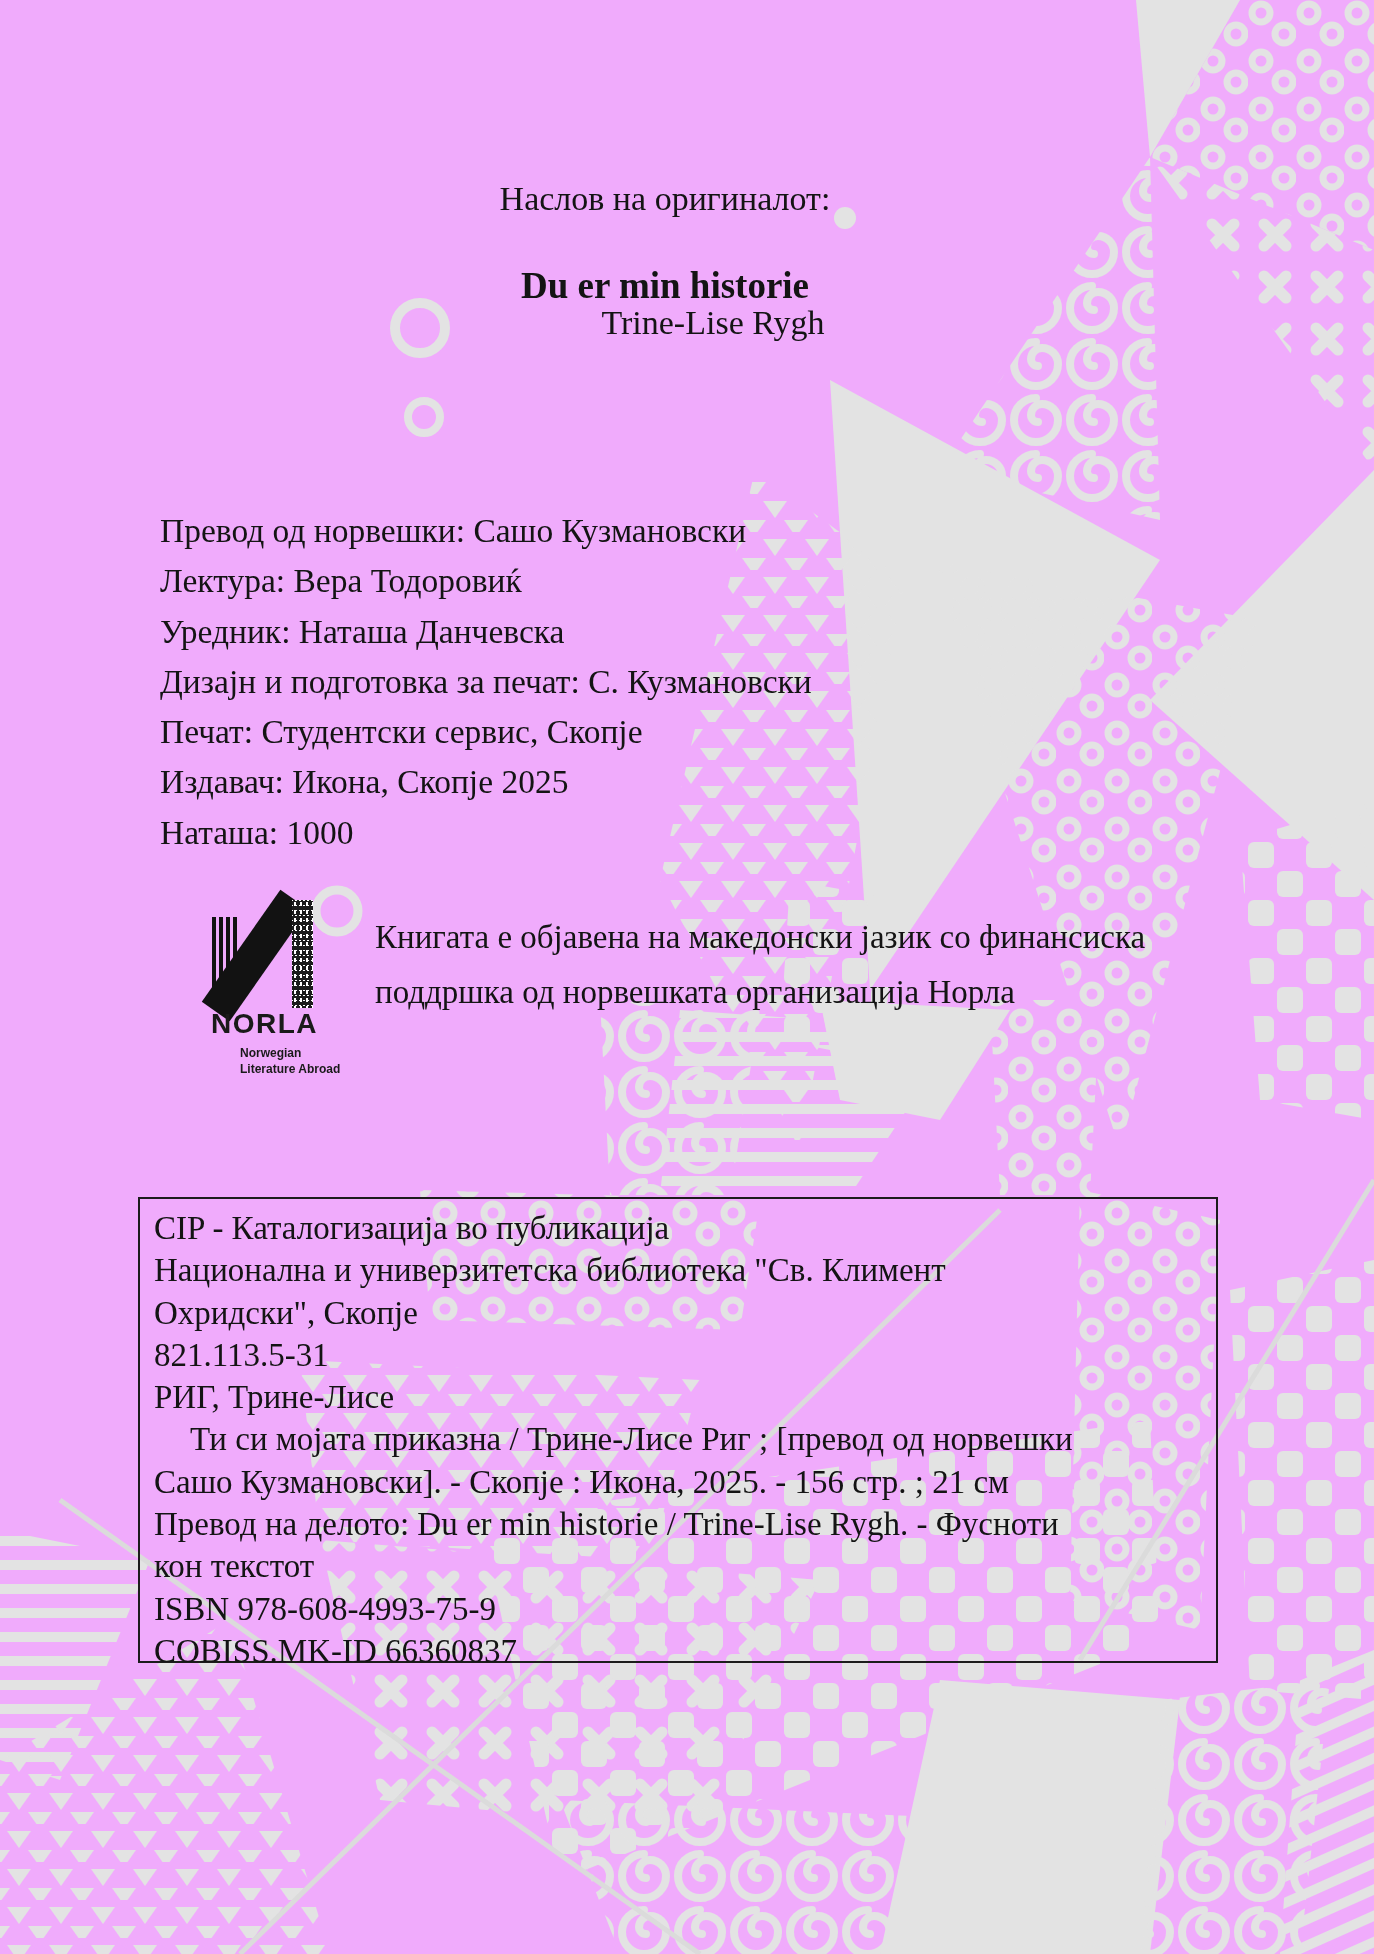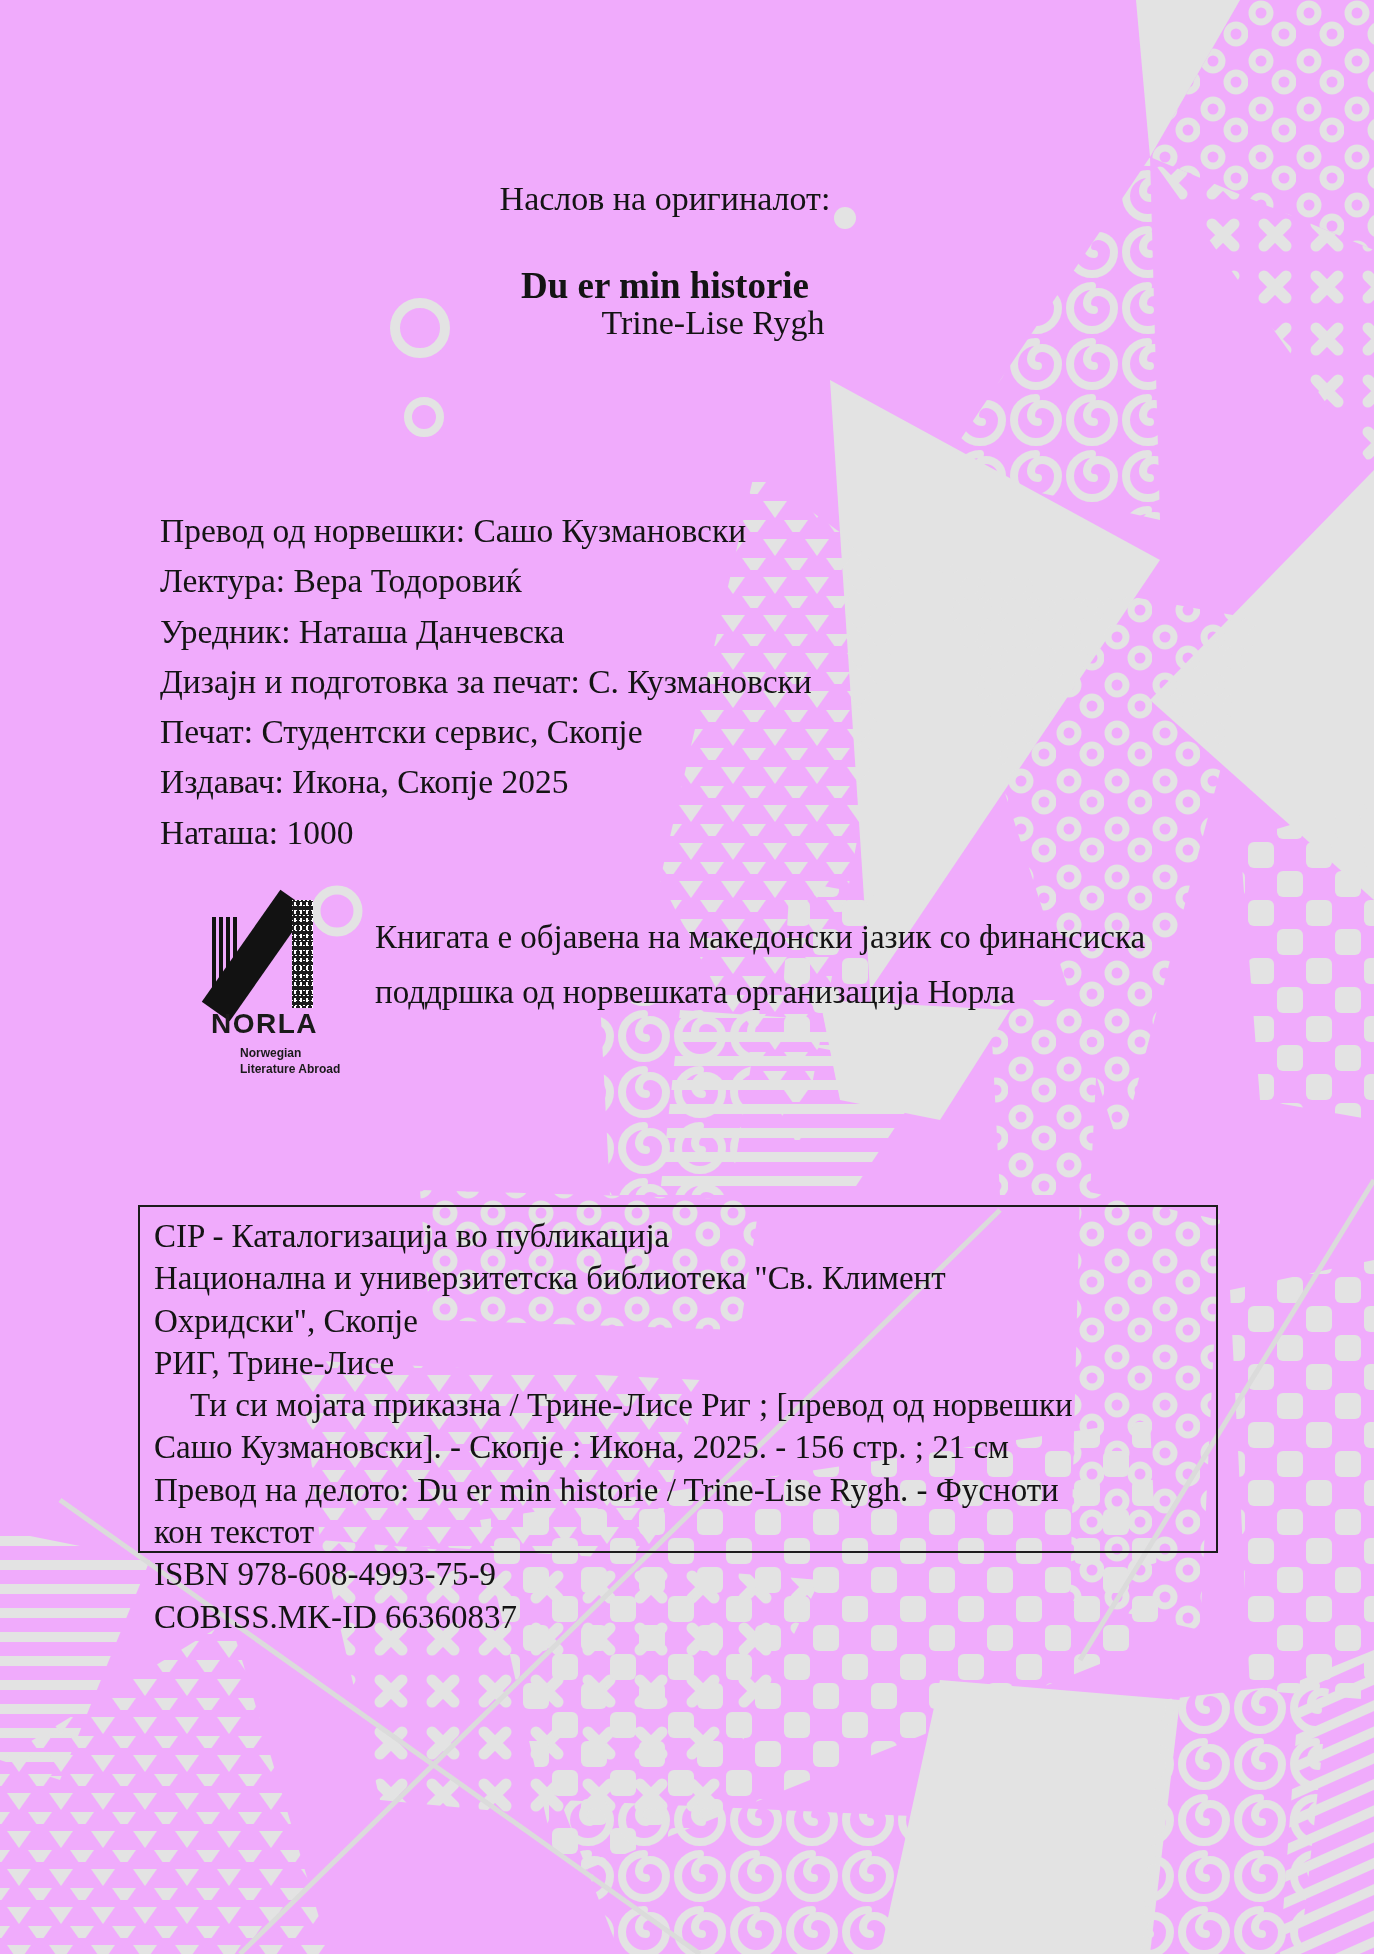--- a/index.html
+++ b/index.html
@@ -26,22 +26,22 @@
          background-size:6px 8px,4px 5px;background-position:0 0,2px 3px;}
   .n-word{position:absolute;left:46px;top:118px;font-family:"Liberation Sans",sans-serif;
           font-size:28px;font-weight:bold;letter-spacing:1.5px;color:#1a1a1a;}
   .n-tag{position:absolute;left:47px;top:156px;font-family:"Liberation Sans",sans-serif;
          font-size:12px;font-weight:bold;line-height:15.5px;color:#1a1a1a;margin-left:28px;}
 
   
   .support{position:absolute;left:375px;top:910px;font-size:33px;line-height:55px;z-index:2;}
 
   
-  .cip-box{position:absolute;left:138px;top:1197px;width:1080px;height:348px;border:2px solid #1c1c1c;
-           box-sizing:border-box;padding:8px 18px 12px 14px;font-size:33px;line-height:42.3px;z-index:2;margin-top:8px;}
+  .cip-box{position:absolute;left:138px;top:1197px;width:1080px;height:466px;border:2px solid #1c1c1c;
+           box-sizing:border-box;padding:8px 18px 12px 14px;font-size:33px;line-height:42.3px;z-index:2;}
   .cip-indent{padding-left:36px;}
 </style>
 </head>
 <body>
 
 <div class="page">
 
   <svg class="bg" viewBox="0 0 1374 1954" xmlns="http://www.w3.org/2000/svg" aria-hidden="true">
     <defs>
       <pattern id="rings" width="48" height="48" patternUnits="userSpaceOnUse">
@@ -140,20 +140,21 @@
 
   <div class="support">
     <div>Книгата е објавена на македонски јазик со финансиска</div>
     <div>поддршка од норвешката организација Норла</div>
   </div>
 
   <div class="cip-box">
     <div>CIP - Каталогизација во публикација</div>
     <div>Национална и универзитетска библиотека "Св. Климент</div>
     <div>Охридски", Скопје</div>
+    <div>821.113.5-31</div>
     <div>РИГ, Трине-Лисе</div>
     <div class="cip-indent">Ти си мојата приказна / Трине-Лисе Риг ; [превод од норвешки</div>
     <div>Сашо Кузмановски]. - Скопје : Икона, 2025. - 156 стр. ; 21 см</div>
     <div>Превод на делото: Du er min historie / Trine-Lise Rygh. - Фусноти</div>
     <div>кон текстот</div>
     <div>ISBN 978-608-4993-75-9</div>
     <div>COBISS.MK-ID 66360837</div>
   </div>
 
 </div>

